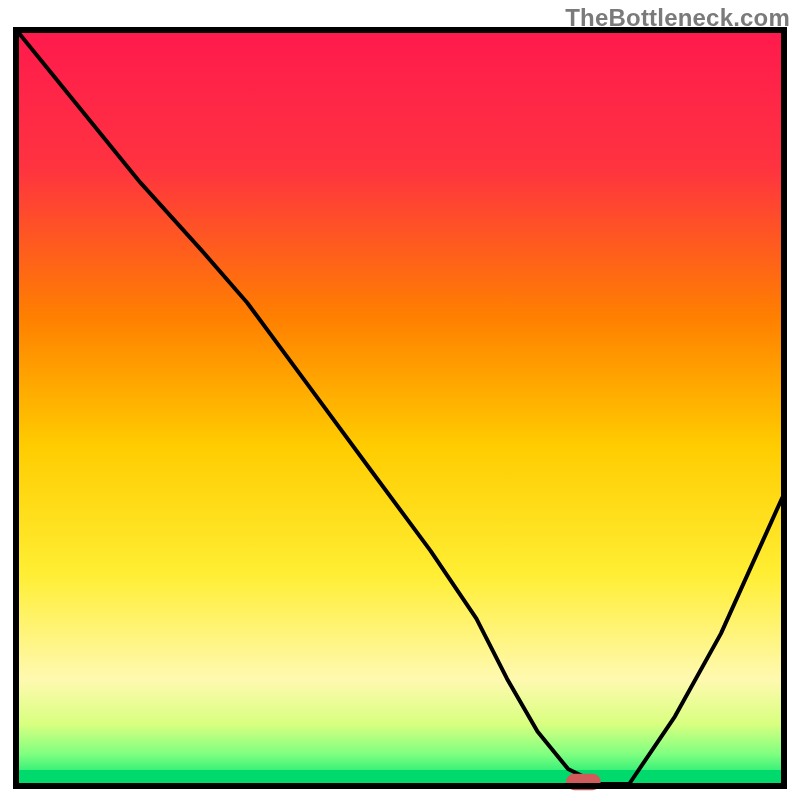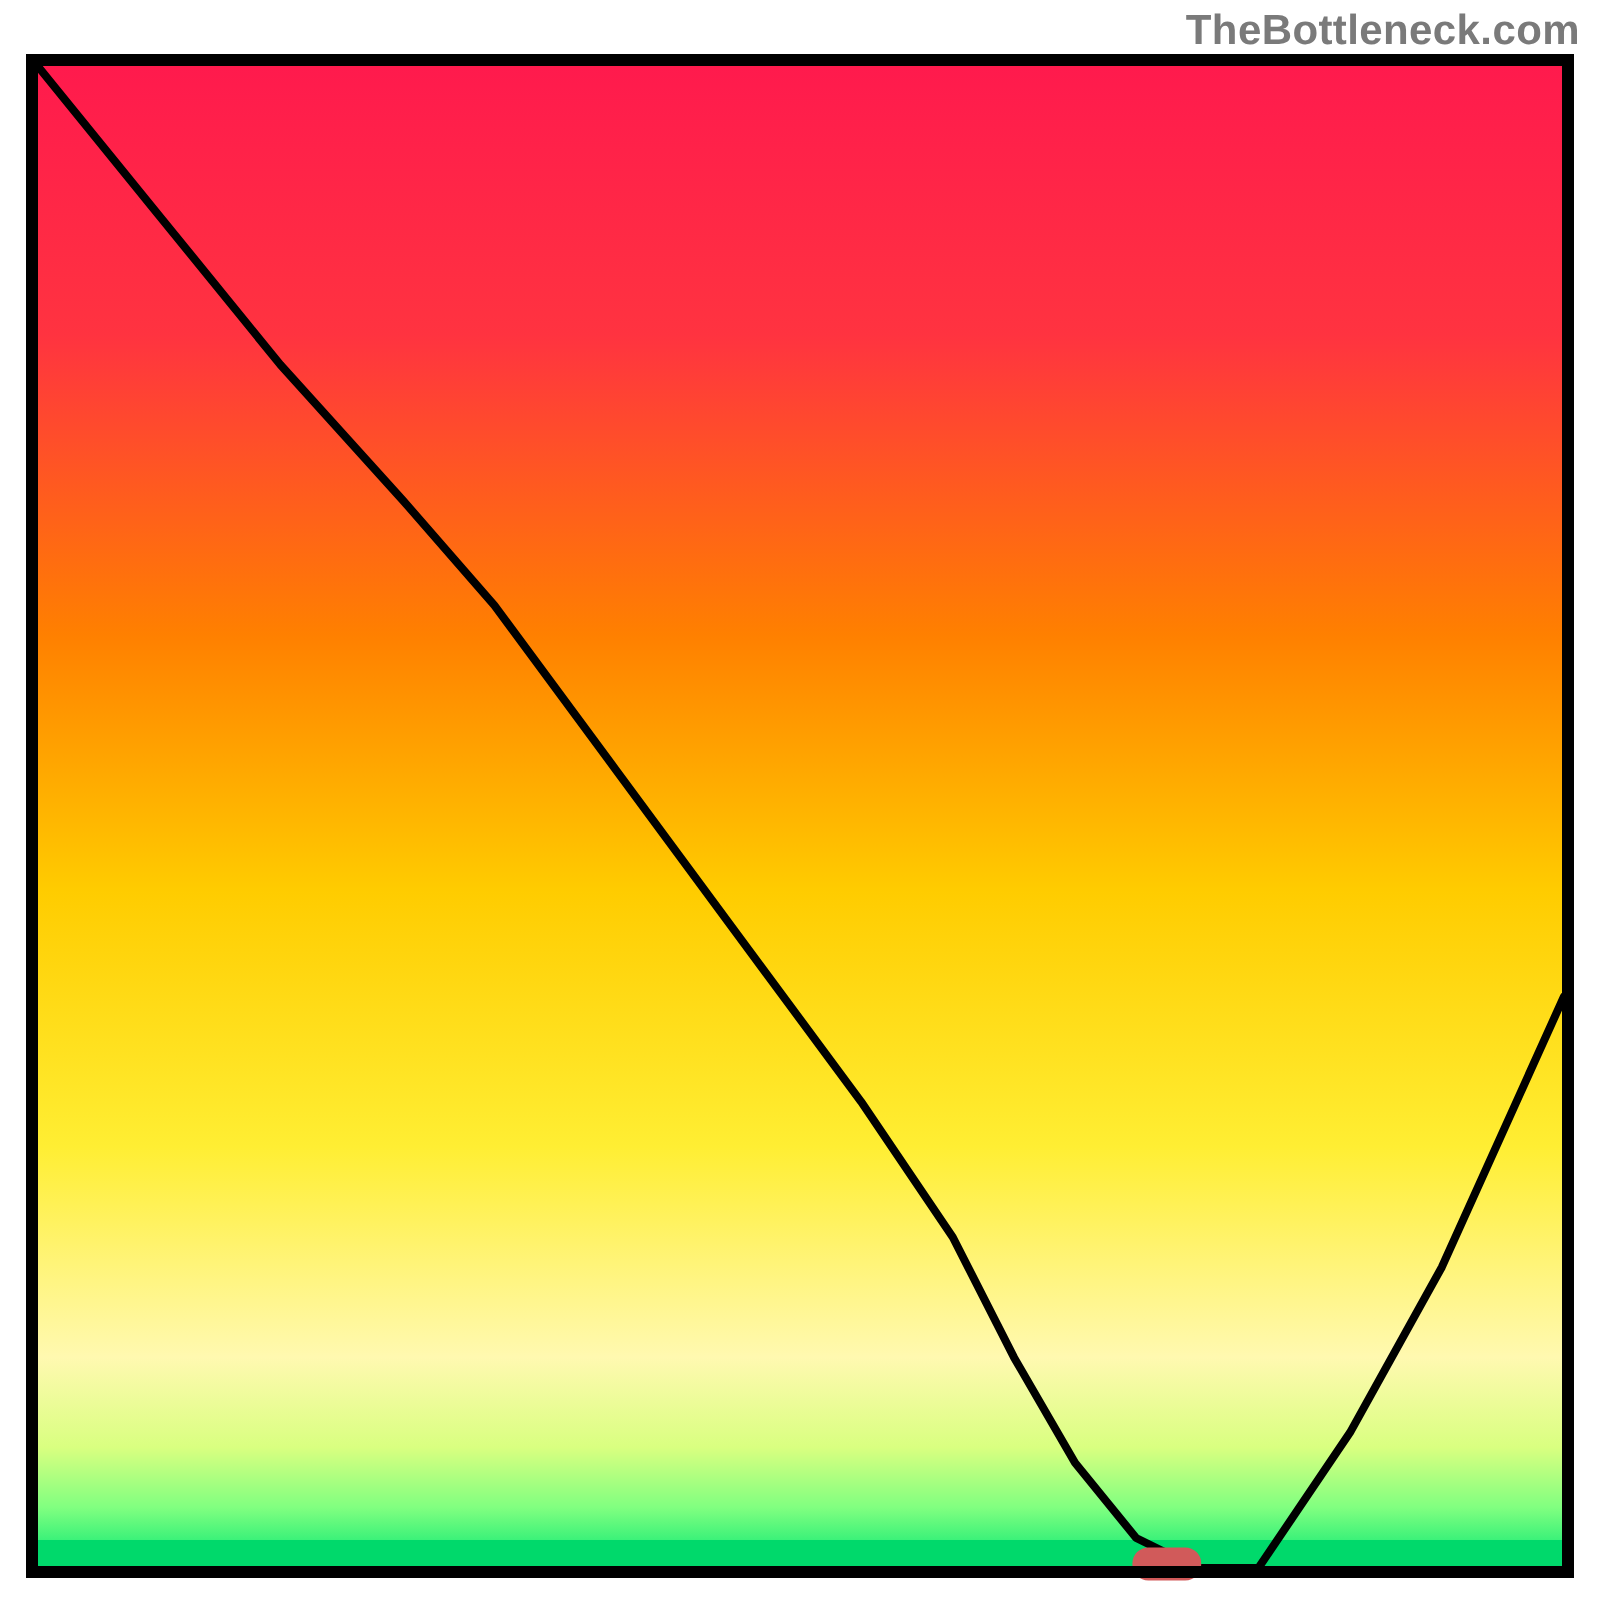--- a/index.html
+++ b/index.html
@@ -13,21 +13,21 @@
   }
   .container {
     position: relative;
     width: 800px;
     height: 800px;
   }
   .watermark {
     position: absolute;
     top: 4px;
     right: 10px;
-    font-size: 21px;
+    font-size: 24px;
     font-weight: 600;
     color: #7a7a7a;
     letter-spacing: 0.2px;
     z-index: 10;
   }
   svg.chart {
     position: absolute;
     top: 0;
     left: 0;
     width: 800px;

